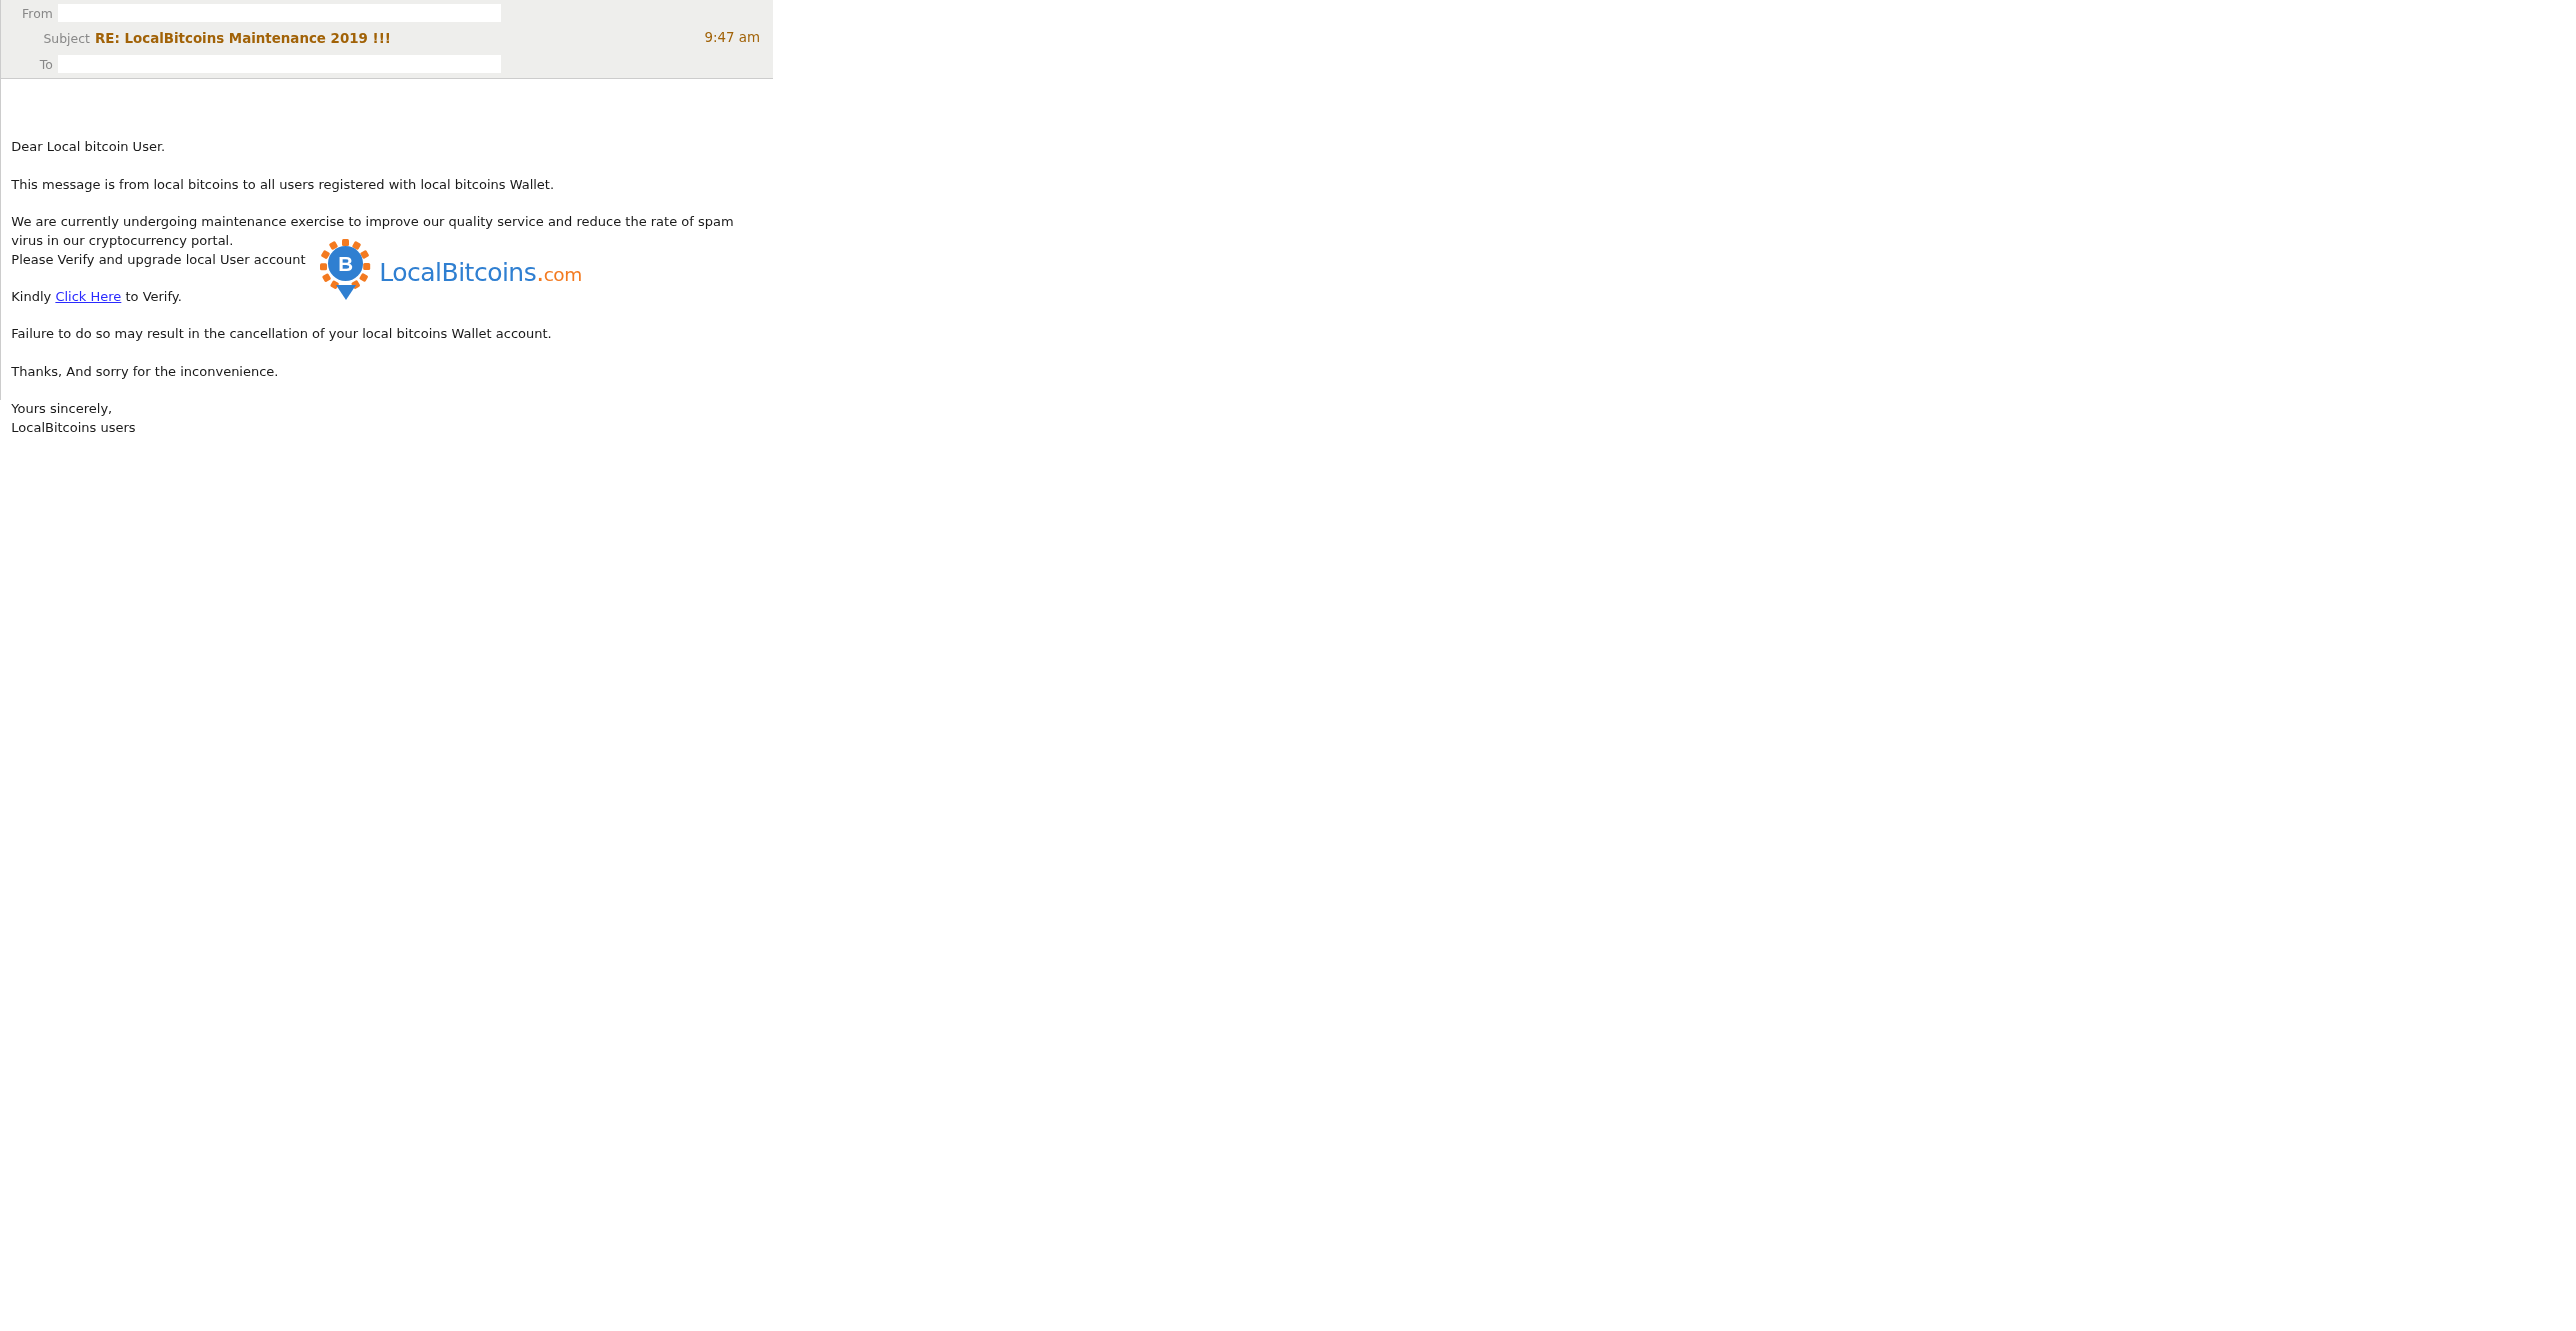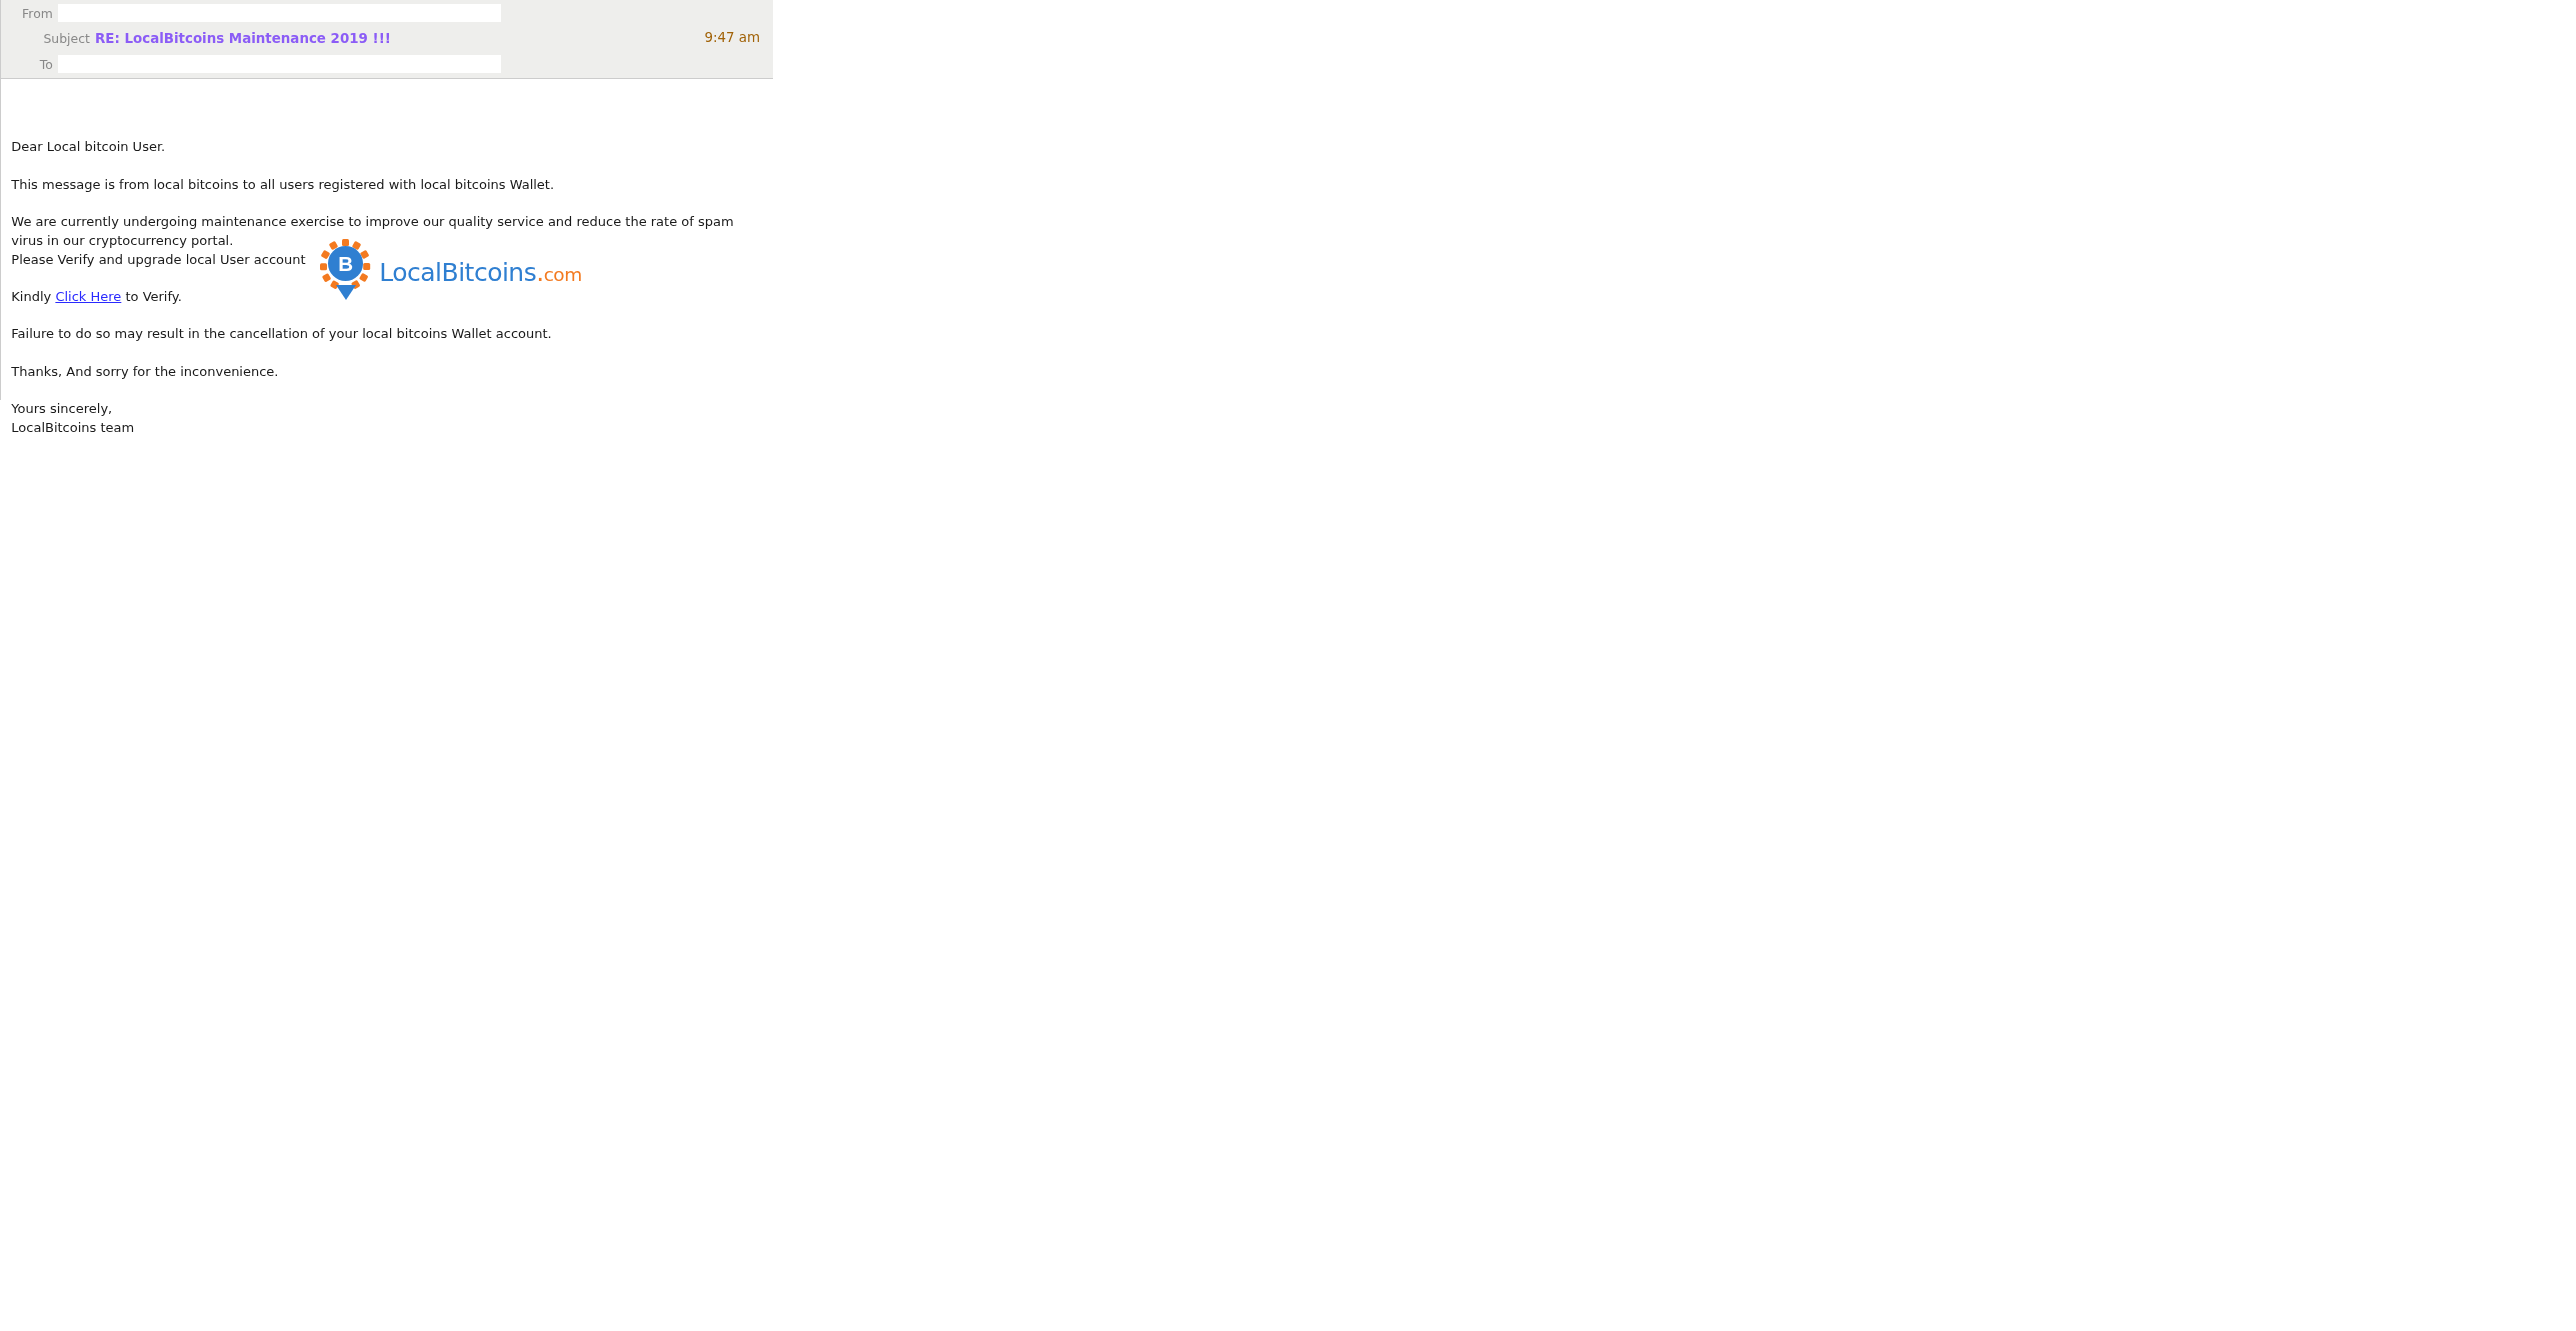--- a/index.html
+++ b/index.html
@@ -2,21 +2,21 @@
 <html style="font-size:8.2px"><head>
 <meta charset="utf-8">
 <style>
   * { box-sizing: border-box; margin: 0; padding: 0; }
   html, body { width: 100%; height: 100%; font-family: "DejaVu Sans", "Liberation Sans", Arial, sans-serif; background: #fff; }
   .container { width: 773px; height: 400px; position: relative; background: #fff; border-left: 1.5px solid #ccc; }
   .header { background: #eeeeec; }
   .header-row { display: flex; align-items: center; height: 26px; font-size: 12.4px; color: #555; }
   .header-label { width: 57px; text-align: right; padding-right: 5.2px; color: #888; font-size: 12.4px; }
   .header-input { flex: 0 0 443px; height: 18.5px; background: #fff; border: none; }
-  .subject-val { font-weight: bold; color: #8b5cf6; font-size: 13.4px; }
+  .subject-val { font-weight: bold; color: #a16207; font-size: 13.4px; }
   .time { position: absolute; right: 13px; top: 30px; font-size: 13.4px; color: #a16207; }
   .header-bottom-border { border-bottom: 1px solid #ccc; }
   .body-area { position: relative; padding: 11.3px 10.3px 0 10.3px; color: #1a1a1a; font-size: 13px; line-height: 1.45; margin-top: 48px; }
   .body-area p { margin: 0 0 0px 0; }
   .para-gap { height: 18.5px; }
   a.link { color: #2a2aff; text-decoration: underline; }
   .logo-wrap { position: absolute; top: 113px; left: 319px; display: flex; align-items: center; }
   .logo-text { font-size: 25px; font-weight: 400; letter-spacing: -0.5px; margin-left: 7.2px; font-family: "DejaVu Sans", Arial, sans-serif; }
   .logo-text .lb { color: #2f7fd1; }
   .logo-text .dot { color: #f37a20; }
@@ -61,21 +61,21 @@
     <div class="para-gap"></div>
     <p>
       <span>Kindly </span><a href="#" class="link">Click Here</a><span> to Verify.</span>
     </p>
     <div class="para-gap"></div>
     <p>Failure to do so may result in the cancellation of your local bitcoins Wallet account.</p>
     <div class="para-gap"></div>
     <p>Thanks, And sorry for the inconvenience.</p>
     <div class="para-gap"></div>
     <p>Yours sincerely,</p>
-    <p>LocalBitcoins team</p>
+    <p>LocalBitcoins users</p>
 
     <div class="logo-wrap">
       <div class="logo-icon">
         <div class="ring ring-outer">
 
           <div class="seg" style="top:-1px; left:19.6px;"></div>
           <div class="seg" style="top:2.1px; left:31px; transform:rotate(30deg);"></div>
           <div class="seg" style="top:11.3px; left:39px; transform:rotate(60deg);"></div>
           <div class="seg" style="top:23px; left:41px; transform:rotate(90deg);"></div>
           <div class="seg" style="top:34px; left:38px; transform:rotate(120deg);"></div>

